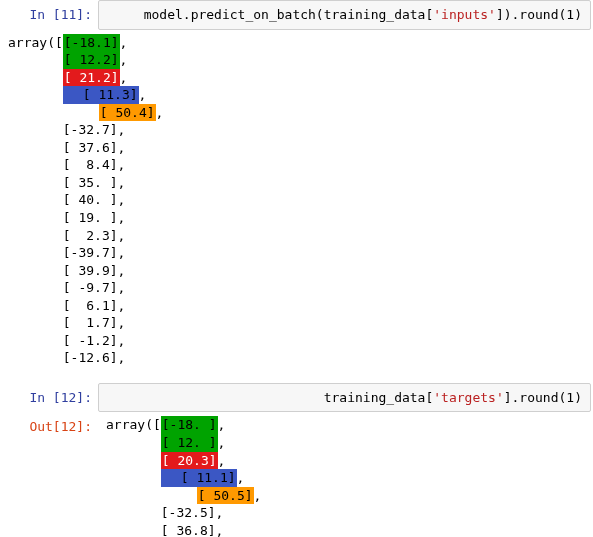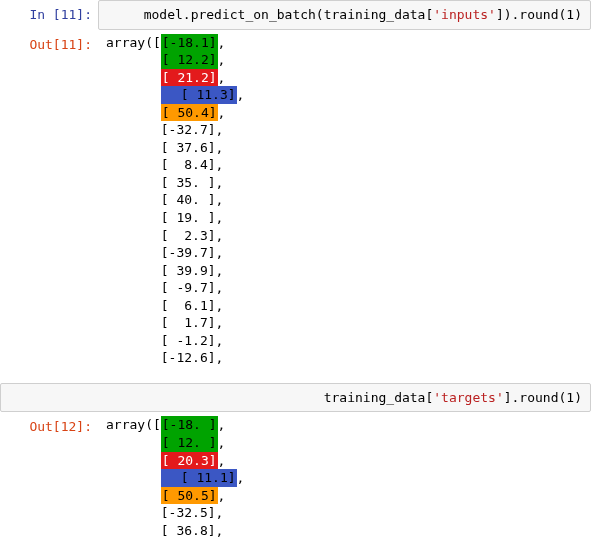--- a/index.html
+++ b/index.html
@@ -61,47 +61,47 @@
     white-space: pre;
   }
   .hl {
     display: inline-block;
     border-radius: 0;
     padding: 0 1px;
   }
   .hl.green  { background: #00a300; color: #000; }
   .hl.red    { background: #e31a1c; color: #ffffff; }
   .hl.blue   { background: #3b57c4; color: #000; padding-left: 20px; }
-  .hl.orange { background: #ff9900; color: #000; }
+  .hl.orange { background: #ff9900; color: #000; margin-left: 36px; }
   .gap {
     height: 14px;
   }
 </style>
 </head>
 <body>
 
 <div class="notebook">
 
   <div class="cell">
     <div class="prompt-row">
       <div class="prompt in">In [11]:</div>
       <div class="input-wrap">
         <span class="code"><span class="ident">model.predict_on_batch(training_data[</span><span class="str">'inputs'</span><span class="ident">]).round(</span><span class="num">1</span><span class="ident">)</span></span>
       </div>
     </div>
     <div class="prompt-row">
-      <div class="prompt out">Out[11]:</div>
       <div class="output-wrap" id="out11"><div class="array-line">array([<span class="hl green">[-18.1]</span>,</div><div class="array-line">       <span class="hl green">[ 12.2]</span>,</div><div class="array-line">       <span class="hl red">[ 21.2]</span>,</div><div class="array-line">       <span class="hl blue">[ 11.3]</span>,</div><div class="array-line">       <span class="hl orange">[ 50.4]</span>,</div><div class="array-line">       <span>[-32.7]</span>,</div><div class="array-line">       <span>[ 37.6]</span>,</div><div class="array-line">       <span>[  8.4]</span>,</div><div class="array-line">       <span>[ 35. ]</span>,</div><div class="array-line">       <span>[ 40. ]</span>,</div><div class="array-line">       <span>[ 19. ]</span>,</div><div class="array-line">       <span>[  2.3]</span>,</div><div class="array-line">       <span>[-39.7]</span>,</div><div class="array-line">       <span>[ 39.9]</span>,</div><div class="array-line">       <span>[ -9.7]</span>,</div><div class="array-line">       <span>[  6.1]</span>,</div><div class="array-line">       <span>[  1.7]</span>,</div><div class="array-line">       <span>[ -1.2]</span>,</div><div class="array-line">       <span>[-12.6]</span>,</div></div>
     </div>
   </div>
 
   <div class="gap"></div>
 
   <div class="cell">
     <div class="prompt-row">
+      <div class="prompt in">In [12]:</div>
       <div class="input-wrap">
         <span class="code"><span class="ident">training_data[</span><span class="str">'targets'</span><span class="ident">].round(</span><span class="num">1</span><span class="ident">)</span></span>
       </div>
     </div>
     <div class="prompt-row">
       <div class="prompt out">Out[12]:</div>
       <div class="output-wrap" id="out12"><div class="array-line">array([<span class="hl green">[-18. ]</span>,</div><div class="array-line">       <span class="hl green">[ 12. ]</span>,</div><div class="array-line">       <span class="hl red">[ 20.3]</span>,</div><div class="array-line">       <span class="hl blue">[ 11.1]</span>,</div><div class="array-line">       <span class="hl orange">[ 50.5]</span>,</div><div class="array-line">       <span>[-32.5]</span>,</div><div class="array-line">       <span>[ 36.8]</span>,</div></div>
     </div>
   </div>
 

